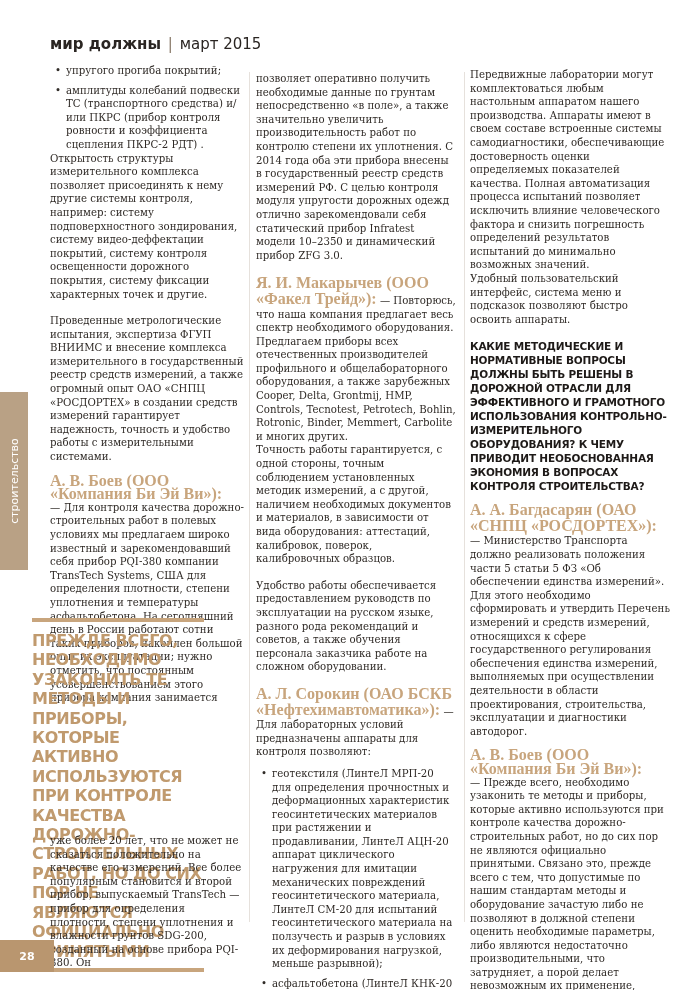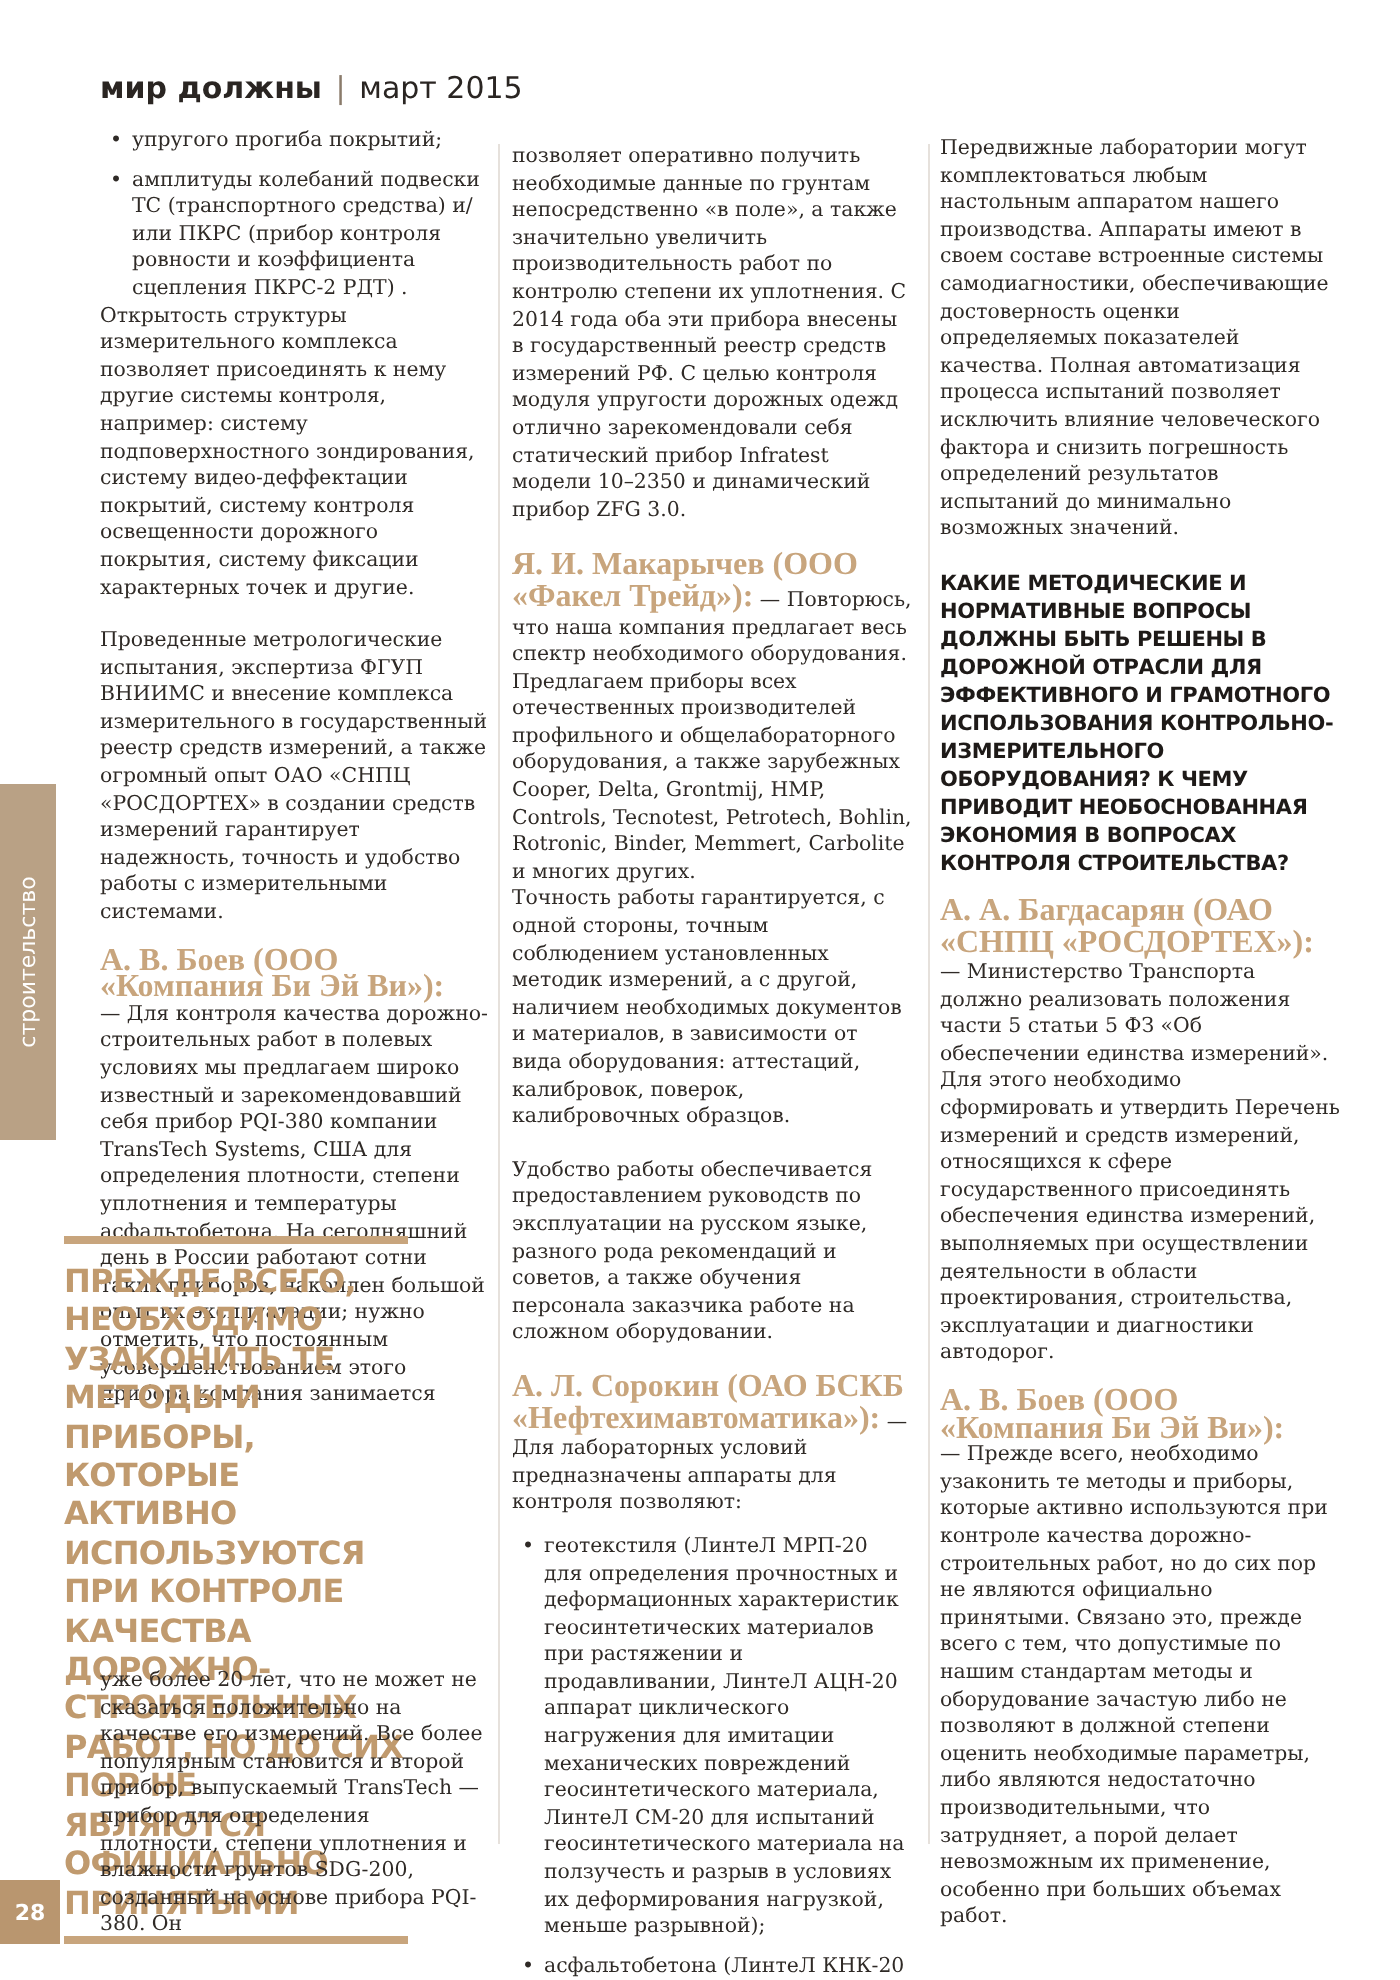--- a/index.html
+++ b/index.html
@@ -17,21 +17,21 @@
   .spk { font-family:Liberation Serif, serif; font-weight:bold; color:#c8a57d; font-size:16px; }
   .q { font-family:"DejaVu Sans", sans-serif; font-weight:bold; font-size:10.5px; line-height:14px; color:#1e1a18; letter-spacing:-0.2px; text-transform:uppercase; }
   .vrule { position:absolute; width:1px; background:#e6e1dc; }
   .tab { position:absolute; left:0; top:392px; width:28px; height:178px; background:#b9a185; }
   .tab span { position:absolute; left:50%; top:50%; transform:translate(-50%,-50%) rotate(-90deg);
               color:#fff; font-family:"DejaVu Sans", sans-serif; font-size:11px; white-space:nowrap; }
   .pull { position:absolute; left:32px; top:578px; width:172px;margin-top:40px; }
   .pull .rule { height:4px; background:#c8a57d; }
   .pull .txt { font-family:"DejaVu Sans", sans-serif; font-weight:bold; color:#c09a6e; font-size:16px; line-height:19.4px;
                padding:9px 0 7px 0; letter-spacing:-0.4px; }
-  .pagenum { position:absolute; left:0; top:940px; width:30px; height:32px; background:#b9966f; color:#fff;
+  .pagenum { position:absolute; left:0; top:940px; width:54px; height:32px; background:#b9966f; color:#fff;
              font-family:"DejaVu Sans", sans-serif; font-weight:bold; font-size:11px; display:flex; align-items:center; justify-content:center; }
 </style>
 </head>
 <body>
 
 <div class="header">
   <b>мир должны</b>
   <span class="sep">|</span>
   <span>март 2015</span>
 </div>
@@ -80,24 +80,25 @@
     <li>асфальтобетона (ЛинтеЛ КНК-20 для определения колееобразования асфальтобетонных покрытий прокатыванием нагруженного колеса, ЛинтеЛ СП-20 для уплотнения асфальтобетонных смесей гладким стальным катком, прессы автоматические электромеханические ЛинтеЛ ПА-20–100 и ЛинтеЛ ПА-20–50);</li>
 
   </ul>
 </div>
 
 <div class="vrule" style="left:464px; top:72px; height:850px;"></div>
 
 <div class="col" style="left:470px; top:60px; width:200px;">
   <div class="gap" style="height:8px"></div>
   <p>Передвижные лаборатории могут комплектоваться любым настольным аппаратом нашего производства. Аппараты имеют в своем составе встроенные системы самодиагностики, обеспечивающие достоверность оценки определяемых показателей качества. Полная автоматизация процесса испытаний позволяет исключить влияние человеческого фактора и снизить погрешность определений результатов испытаний до минимально возможных значений.</p>
+  <p>Удобный пользовательский интерфейс, система меню и подсказок позволяют быстро освоить аппараты.</p>
   <div class="gap"></div>
   <p class="q">Какие методические и нормативные вопросы должны быть решены в дорожной отрасли для эффективного и грамотного использования контрольно-измерительного оборудования? К чему приводит необоснованная экономия в вопросах контроля строительства?</p>
   <div class="gap" style="height:10px"></div>
   <p><span class="spk">А. А. Багдасарян (ОАО «СНПЦ «РОСДОРТЕХ»):</span><span> — Министерство Транспорта должно реализовать положения части 5 статьи 5 ФЗ «Об обеспечении единства измерений».</span></p>
-  <p>Для этого необходимо сформировать и утвердить Перечень измерений и средств измерений, относящихся к сфере государственного присоединять обеспечения единства измерений, выполняемых при осуществлении деятельности в области проектирования, строительства, эксплуатации и диагностики автодорог.</p>
+  <p>Для этого необходимо сформировать и утвердить Перечень измерений и средств измерений, относящихся к сфере государственного регулирования обеспечения единства измерений, выполняемых при осуществлении деятельности в области проектирования, строительства, эксплуатации и диагностики автодорог.</p>
   <div class="gap" style="height:10px"></div>
   <p class="spk">А. В. Боев (ООО «Компания Би Эй Ви»):</p>
   <p>— Прежде всего, необходимо узаконить те методы и приборы, которые активно используются при контроле качества дорожно-строительных работ, но до сих пор не являются официально принятыми. Связано это, прежде всего с тем, что допустимые по нашим стандартам методы и оборудование зачастую либо не позволяют в должной степени оценить необходимые параметры, либо являются недостаточно производительными, что затрудняет, а порой делает невозможным их применение, особенно при больших объемах работ.</p>
 
 </div>
 
 <div class="pagenum">28</div>
 
 </body></html>

